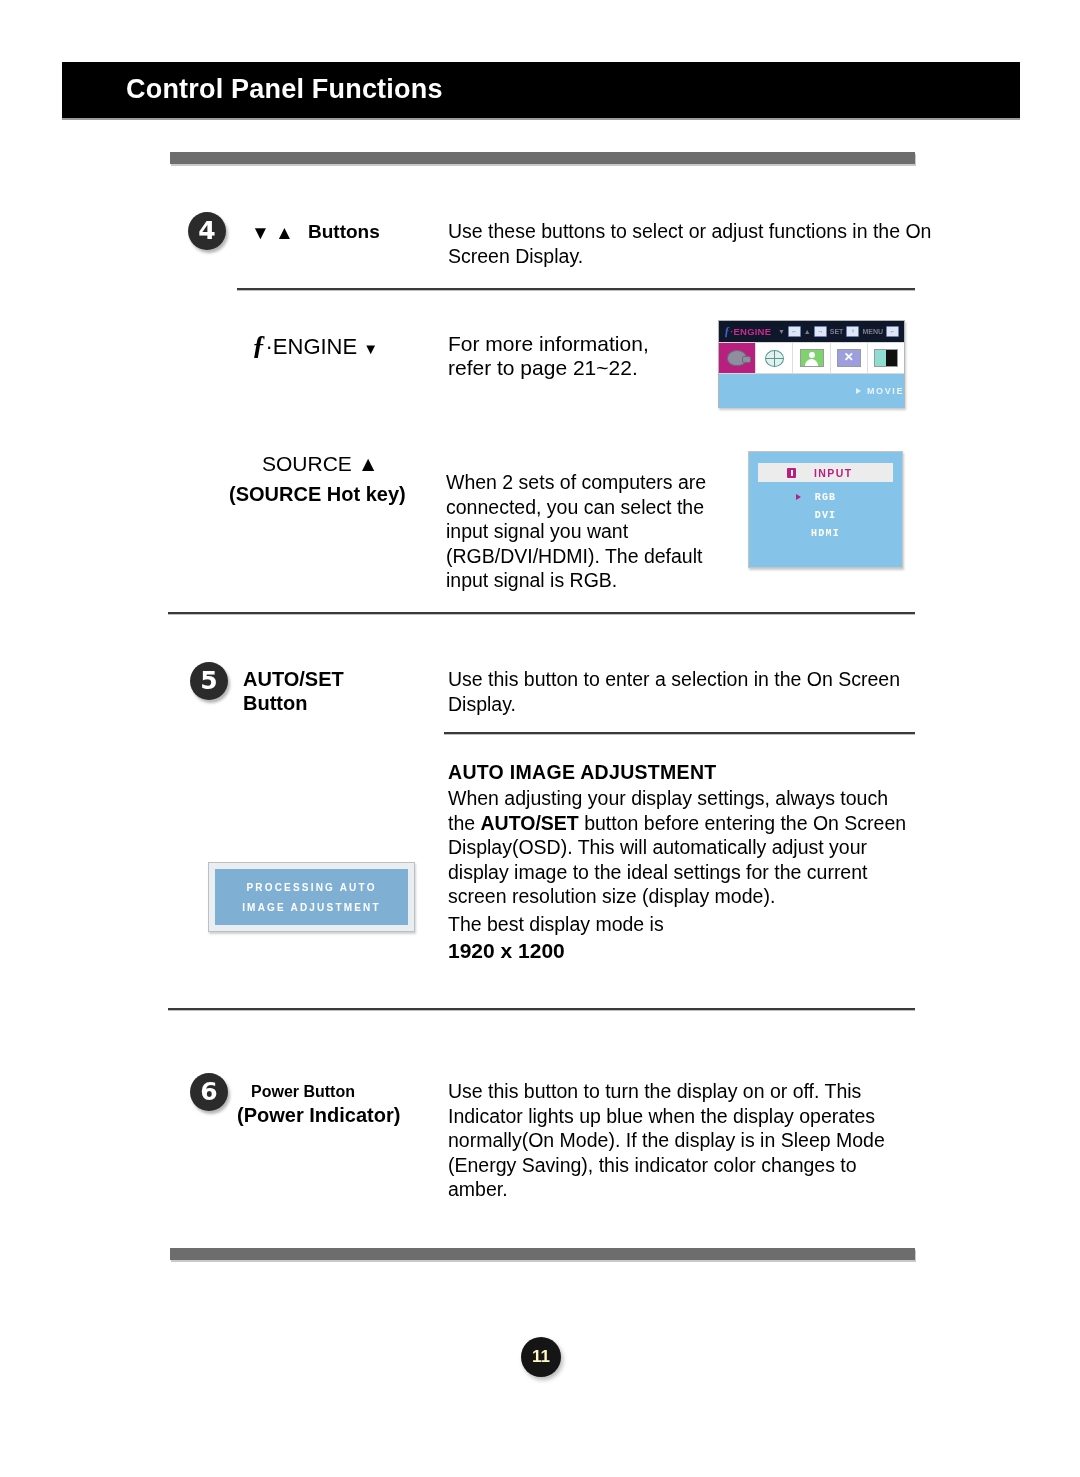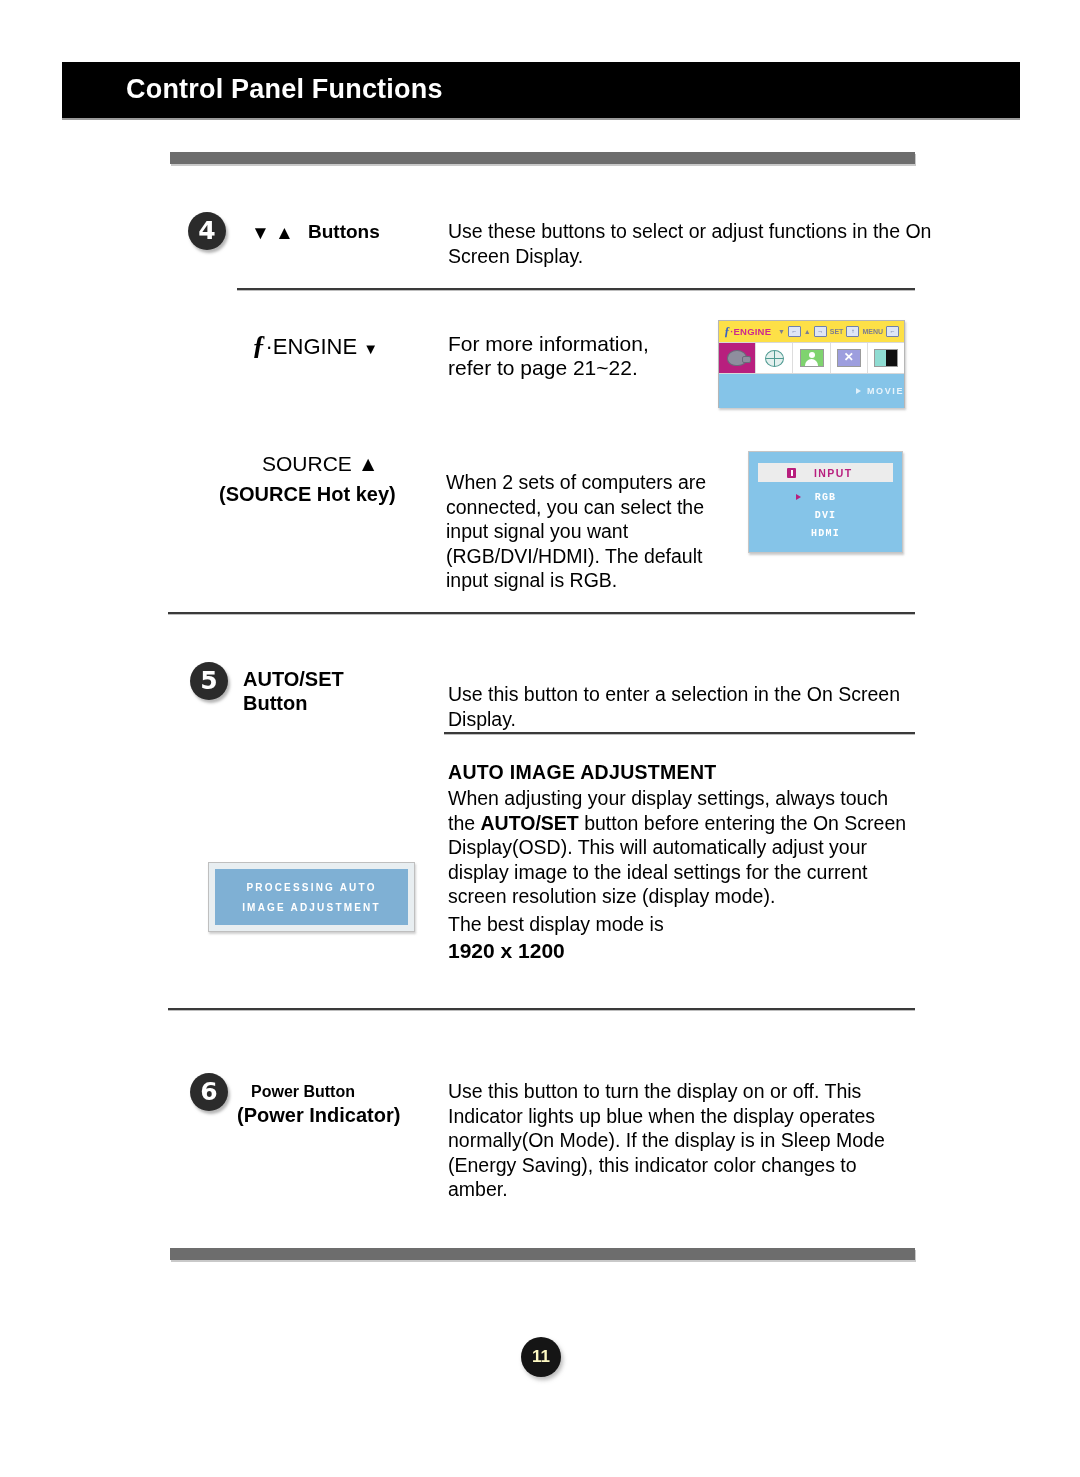--- a/index.html
+++ b/index.html
@@ -138,21 +138,21 @@
     border: 1px solid #b6b6b6;
     background: #f2f2f2;
     box-sizing: border-box;
     box-shadow: 1px 2px 2px rgba(150,150,150,0.5);
   }
   .osd-engine-top {
     height: 22px;
     display: flex;
     align-items: center;
     padding: 0 5px;
-    background: #fde047;
+    background: #0f172a;
     border-bottom: 1px solid #d8d8d8;
     box-sizing: border-box;
   }
   .fe-small {
     color: #cc2a8e;
     font-size: 9.5px;
     font-weight: bold;
     letter-spacing: 0.2px;
     white-space: nowrap;
   }
@@ -299,21 +299,21 @@
     border-top: 3.5px solid transparent;
     border-bottom: 3.5px solid transparent;
   }
 
   
   .osd-input {
     position: absolute;
     left: 748px;
     top: 451px;
     width: 155px;
-    height: 102px;
+    height: 117px;
     background: #85c4e8;
     border: 1px solid #c5c5c5;
     box-sizing: border-box;
     box-shadow: 1px 2px 2px rgba(150,150,150,0.5);
     padding-top: 11px;
   }
   .osd-input-title {
     margin: 0 9px;
     height: 19px;
     background: #ececec;
@@ -471,21 +471,21 @@
         </span>
     </div>
   </div>
   <div class="osd-engine-bottom">
     <span class="tri-right"></span>
     <span class="osd-mode-label">MOVIE</span>
   </div>
 </div>
 
 <div class="lbl-plain" style="left:262px; top:450px;">SOURCE ▲</div>
-<div class="lbl" style="left:219px; top:482px; font-size:20px;text-align:center;">(SOURCE Hot key)</div>
+<div class="lbl" style="left:229px; top:482px; font-size:20px;text-align:center;">(SOURCE Hot key)</div>
 
 <div class="body-text narrow" style="left:446px; top:452px;margin-top:18px;">When 2 sets of computers are connected, you can select the input signal you want (RGB/DVI/HDMI). The default input signal is RGB.</div>
 
 <div class="osd-input">
   <div class="osd-input-title">
     <span class="input-ico"></span>
     <span>INPUT</span>
   </div>
   <div class="osd-opt sel first">
     <span class="cursor"></span>
@@ -499,21 +499,21 @@
   </div>
 </div>
 
 <div class="hr hr-b"></div>
 
 <div class="num-badge" style="left:190px; top:662px;">5</div>
 
 <div class="lbl" style="left:243px; top:667px; font-size:20px;">AUTO/SET</div>
 <div class="lbl" style="left:243px; top:691px; font-size:20px;">Button</div>
 
-<div class="body-text" style="left:448px; top:682px;">Use this button to enter a selection in the On Screen Display.</div>
+<div class="body-text" style="left:448px; top:667px;">Use this button to enter a selection in the On Screen Display.</div>
 
 <div class="hr hr-c"></div>
 
 <div class="sec-heading" style="left:448px; top:761px;">AUTO IMAGE ADJUSTMENT</div>
 
 <div class="body-text" style="left:448px; top:786px; width:470px;"><span>When adjusting your display settings, always touch the </span><span class="strong">AUTO/SET</span><span> button before entering the On Screen Display(OSD). This will automatically adjust your display image to the ideal settings for the current screen resolution size (display mode).</span></div>
 
 <div class="lbl-plain" style="left:448px; top:911px; font-size:19.5px;">The best display mode is</div>
 <div class="res-text" style="left:448px; top:939px;">1920 x 1200</div>
 

